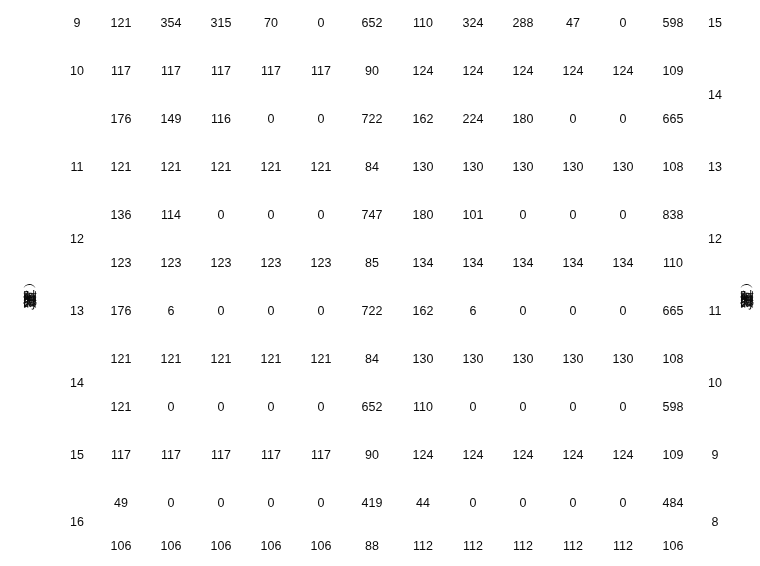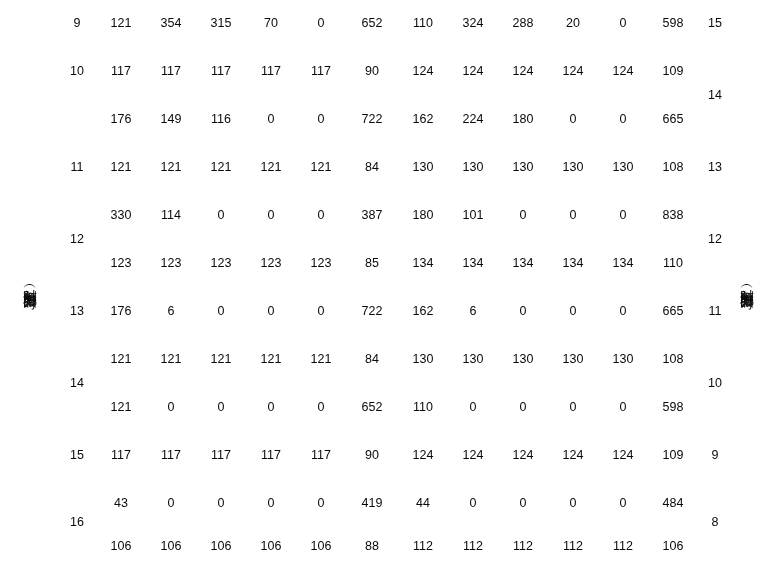--- a/index.html
+++ b/index.html
@@ -90,21 +90,21 @@
         <td class="hourcell vl-r">9</td>
         <td class="vl-r num">121</td>
         <td class="vl-r num">354</td>
         <td class="vl-r num">315</td>
         <td class="vl-r num">70</td>
         <td class="vl-r num">0</td>
         <td class="vl-r num">652</td>
         <td class="vl-r num">110</td>
         <td class="vl-r num">324</td>
         <td class="vl-r num">288</td>
-        <td class="vl-r num">20</td>
+        <td class="vl-r num">47</td>
         <td class="vl-r num">0</td>
         <td class="vl-r num">598</td>
         <td class="hourcell vl-r">15</td>
         <td class="sidelabel" rowspan="24">
           <span class="vtext">时刻（地方太阳时）</span>
         </td>
       </tr>
       <tr style="height:48px">
         <td class="hourcell vl-r">10</td>
         <td class="vl-r num">117</td>
@@ -147,26 +147,26 @@
         <td class="vl-r num">130</td>
         <td class="vl-r num">130</td>
         <td class="vl-r num">130</td>
         <td class="vl-r num">130</td>
         <td class="vl-r num">130</td>
         <td class="vl-r num">108</td>
         <td class="hourcell vl-r">13</td>
       </tr>
       <tr style="height:48px">
         <td class="hourcell vl-r" rowspan="2">12</td>
-        <td class="vl-r num">330</td>
+        <td class="vl-r num">136</td>
         <td class="vl-r num">114</td>
         <td class="vl-r num">0</td>
         <td class="vl-r num">0</td>
         <td class="vl-r num">0</td>
-        <td class="vl-r num">387</td>
+        <td class="vl-r num">747</td>
         <td class="vl-r num">180</td>
         <td class="vl-r num">101</td>
         <td class="vl-r num">0</td>
         <td class="vl-r num">0</td>
         <td class="vl-r num">0</td>
         <td class="vl-r num">838</td>
         <td class="hourcell vl-r" rowspan="2">12</td>
       </tr>
       <tr style="height:48px">
         <td class="vl-r num">123</td>
@@ -239,21 +239,21 @@
         <td class="vl-r num">124</td>
         <td class="vl-r num">124</td>
         <td class="vl-r num">124</td>
         <td class="vl-r num">124</td>
         <td class="vl-r num">124</td>
         <td class="vl-r num">109</td>
         <td class="hourcell vl-r">9</td>
       </tr>
       <tr style="height:48px">
         <td class="hourcell vl-r" rowspan="2">16</td>
-        <td class="vl-r num">43</td>
+        <td class="vl-r num">49</td>
         <td class="vl-r num">0</td>
         <td class="vl-r num">0</td>
         <td class="vl-r num">0</td>
         <td class="vl-r num">0</td>
         <td class="vl-r num">419</td>
         <td class="vl-r num">44</td>
         <td class="vl-r num">0</td>
         <td class="vl-r num">0</td>
         <td class="vl-r num">0</td>
         <td class="vl-r num">0</td>

